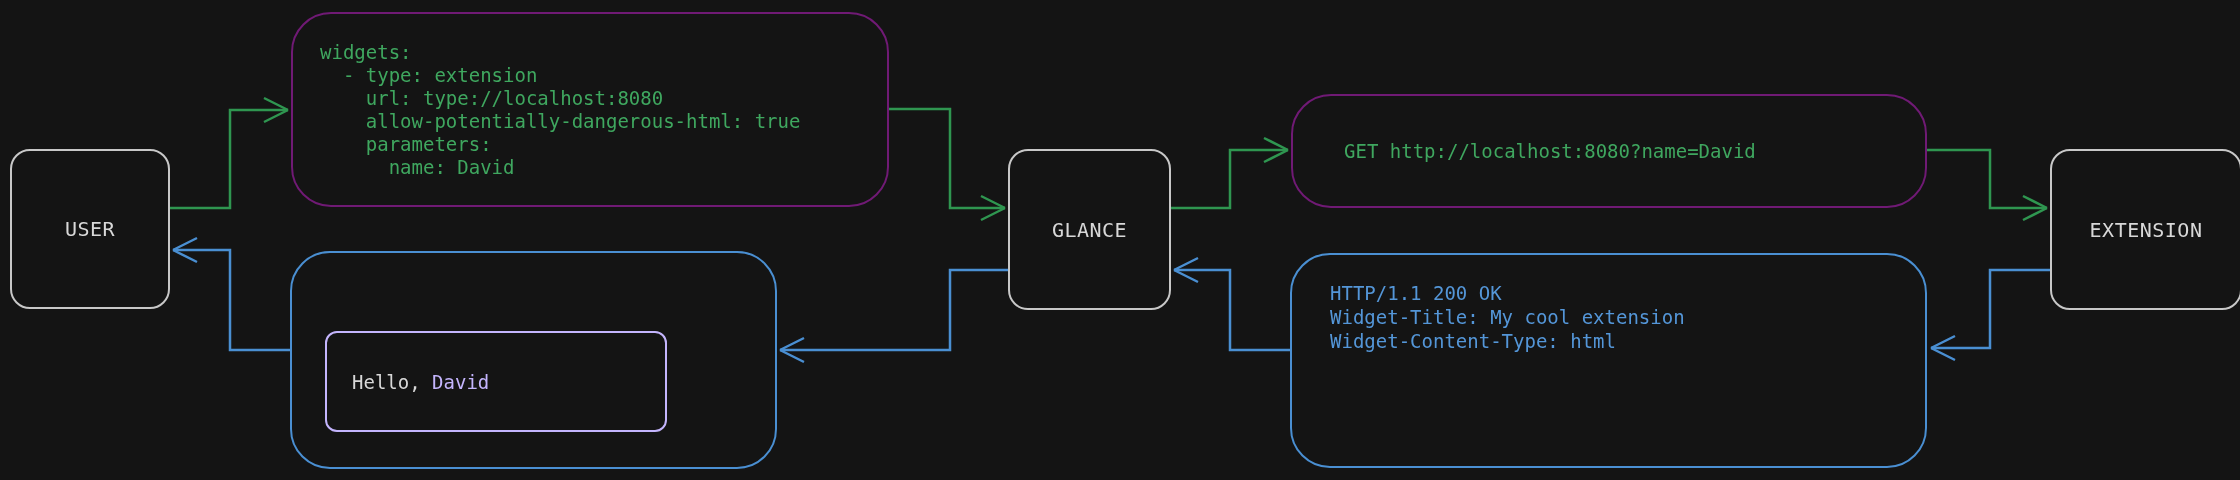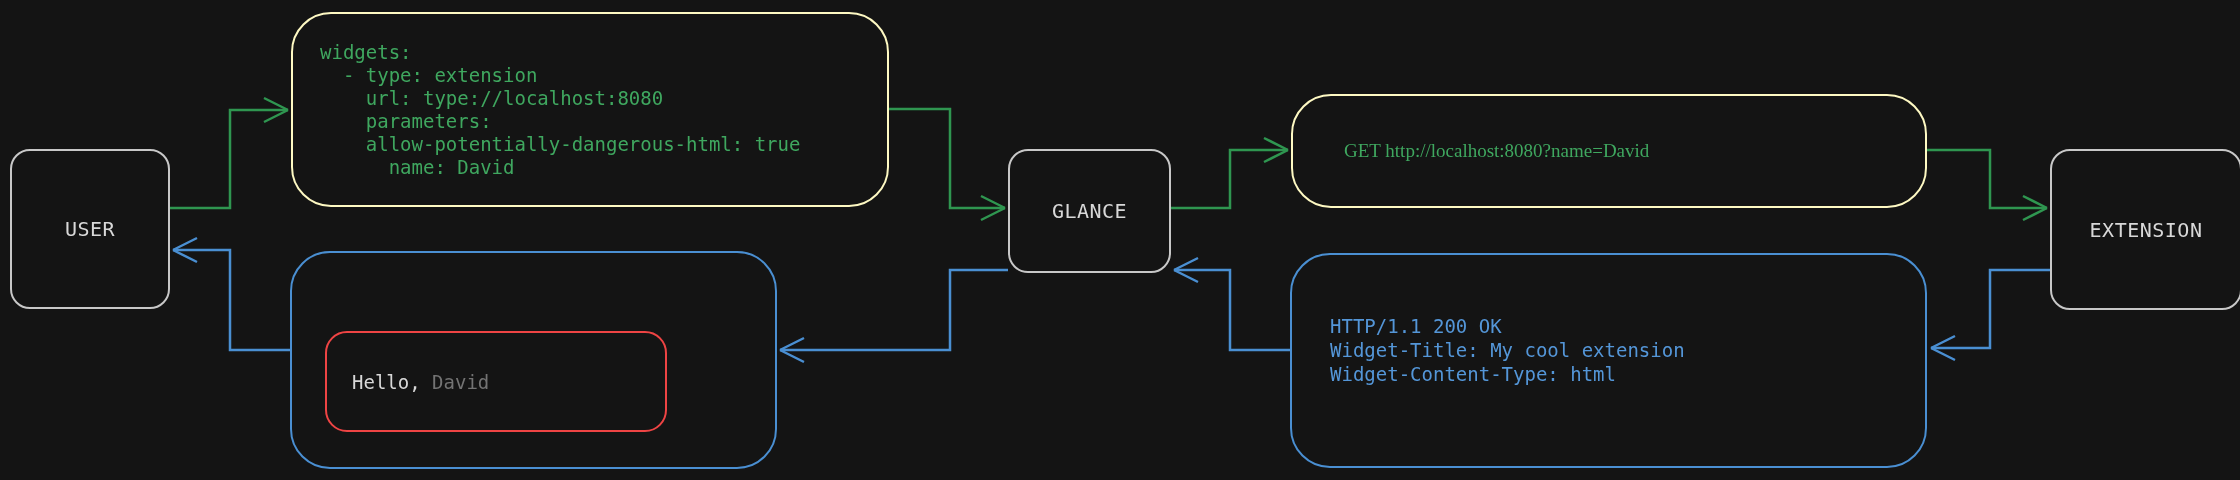--- a/index.html
+++ b/index.html
@@ -32,70 +32,70 @@
     display: flex;
     align-items: center;
     justify-content: center;
     color: #d8d8d8;
     font-size: 20px;
     letter-spacing: 0.5px;
     box-sizing: border-box;
     background: #141414;
   }
   .node-user      { left: 10px;   top: 149px; width: 160px; height: 160px; }
-  .node-glance    { left: 1008px; top: 149px; width: 163px; height: 124px; }
+  .node-glance    { left: 1008px; top: 149px; width: 163px; height: 161px; }
   .node-extension { left: 2050px; top: 149px; width: 192px; height: 161px; }
 
   .msgbox {
     position: absolute;
     border-radius: 40px;
     box-sizing: border-box;
     background: #141414;
     font-size: 19px;
   }
-  .msgbox.green { border: 2px solid #fef9c3; color: #3fa75f; }
+  .msgbox.green { border: 2px solid #701a75; color: #3fa75f; }
   .msgbox.blue  { border: 2px solid #4a8fd2; color: #5496d8; }
 
   .box-config {
     left: 291px; top: 12px; width: 598px; height: 195px;
     padding: 27px 0 0 27px;
   }
   .box-config .code-line { line-height: 23px; min-height: 23px; white-space: pre; }
 
   .box-request {
     left: 1291px; top: 94px; width: 636px; height: 114px;
     display: flex; align-items: center;
     padding-left: 51px;
   }
-  .box-request .code-line { white-space: pre; font-family: Liberation Serif, serif; }
+  .box-request .code-line { white-space: pre; }
 
   .box-response {
     left: 1290px; top: 253px; width: 637px; height: 215px;
-    padding: 59px 0 0 38px;
+    padding: 26px 0 0 38px;
   }
   .box-response .code-line { line-height: 24px; min-height: 24px; white-space: pre; }
 
   .box-widget {
     left: 290px; top: 251px; width: 487px; height: 218px;
   }
   .widget-card {
     position: absolute;
     left: 33px; top: 78px;
     width: 342px; height: 101px;
-    border: 2px solid #ef4444;
-    border-radius: 22px;
+    border: 2px solid #c4b5fd;
+    border-radius: 12px;
     box-sizing: border-box;
     display: flex;
     align-items: center;
     padding-left: 25px;
     font-size: 19px;
     color: #d8d8d8;
     white-space: pre;
   }
-  .accent-orange { color: #737373; }
+  .accent-orange { color: #c4b5fd; }
 </style>
 </head>
 <body>
 
 <div class="stage">
 
   <svg class="wires" viewBox="0 0 2240 480" xmlns="http://www.w3.org/2000/svg">
     <defs>
       <marker id="chev-green" viewBox="0 0 30 30" refX="27" refY="15" markerWidth="30" markerHeight="30" markerUnits="userSpaceOnUse" orient="auto">
         <path d="M3 3 L27 15 M3 27 L27 15" fill="none" stroke="#2f9650" stroke-width="2.5"></path>
@@ -125,22 +125,22 @@
   </div>
 
   <div class="node node-extension">
     <span>EXTENSION</span>
   </div>
 
   <div class="msgbox green box-config">
     <div class="code-line">widgets:</div>
     <div class="code-line">  - type: extension</div>
     <div class="code-line">    url: type://localhost:8080</div>
+    <div class="code-line">    allow-potentially-dangerous-html: true</div>
     <div class="code-line">    parameters:</div>
-    <div class="code-line">    allow-potentially-dangerous-html: true</div>
     <div class="code-line">      name: David</div>
   </div>
 
   <div class="msgbox green box-request">
     <div class="code-line">GET http://localhost:8080?name=David</div>
   </div>
 
   <div class="msgbox blue box-response">
     <div class="code-line">HTTP/1.1 200 OK</div>
     <div class="code-line">Widget-Title: My cool extension</div>

